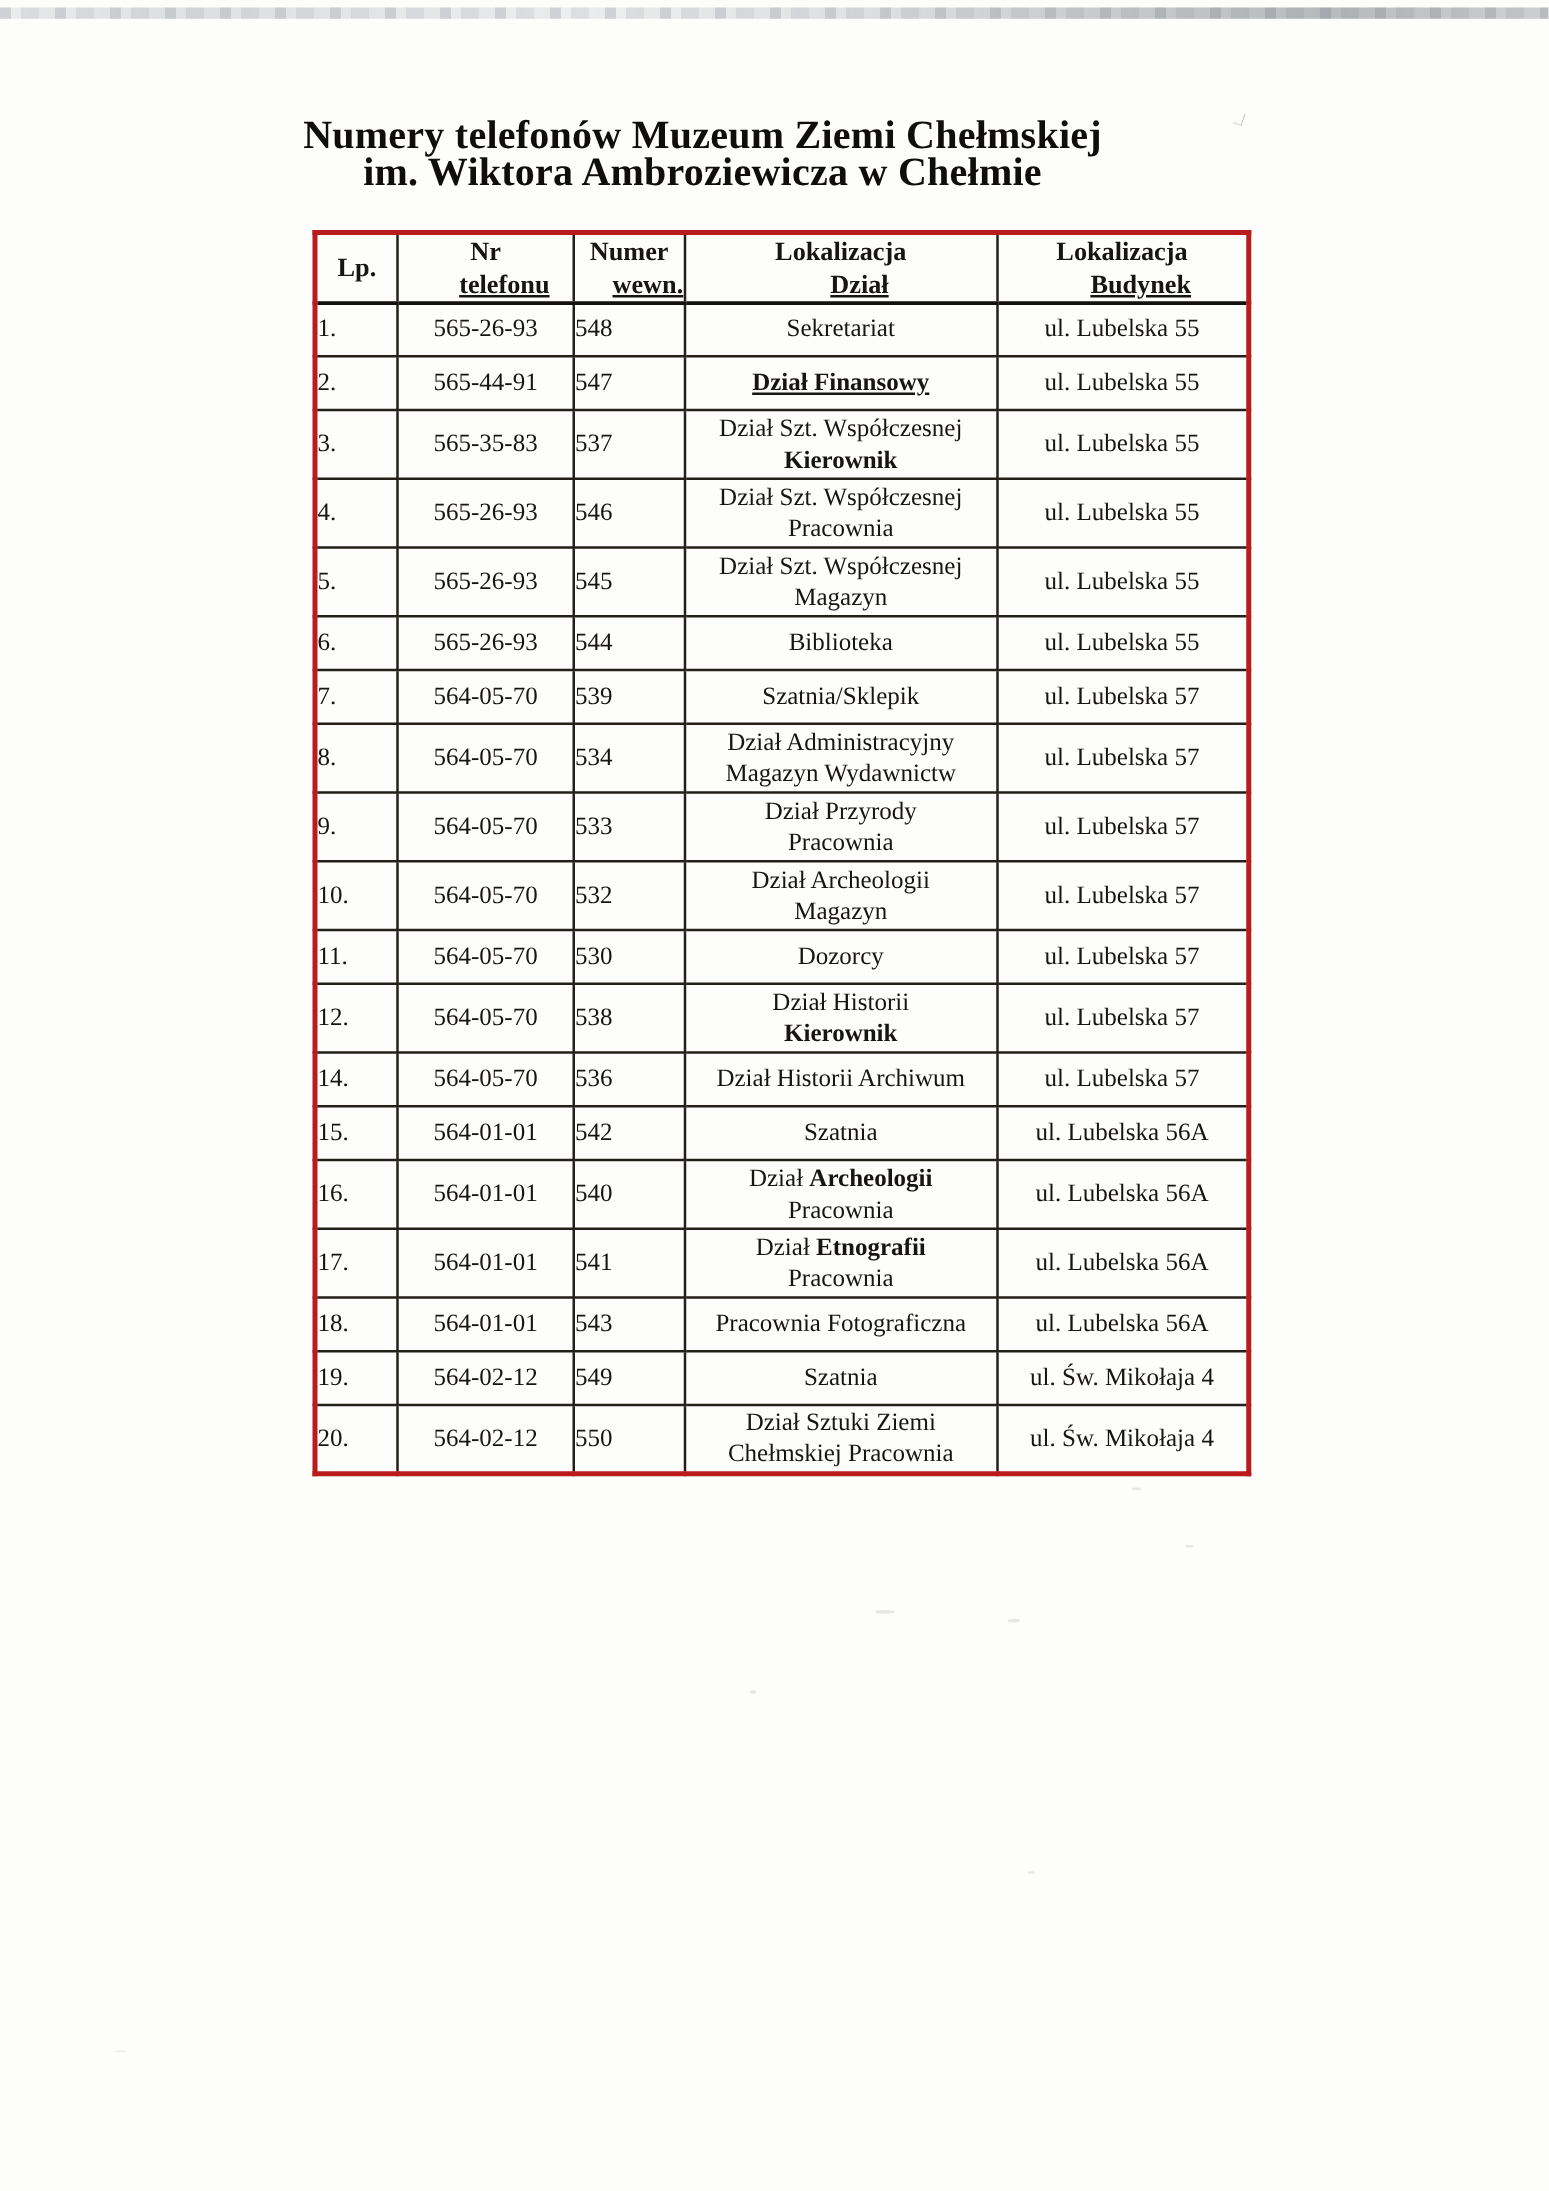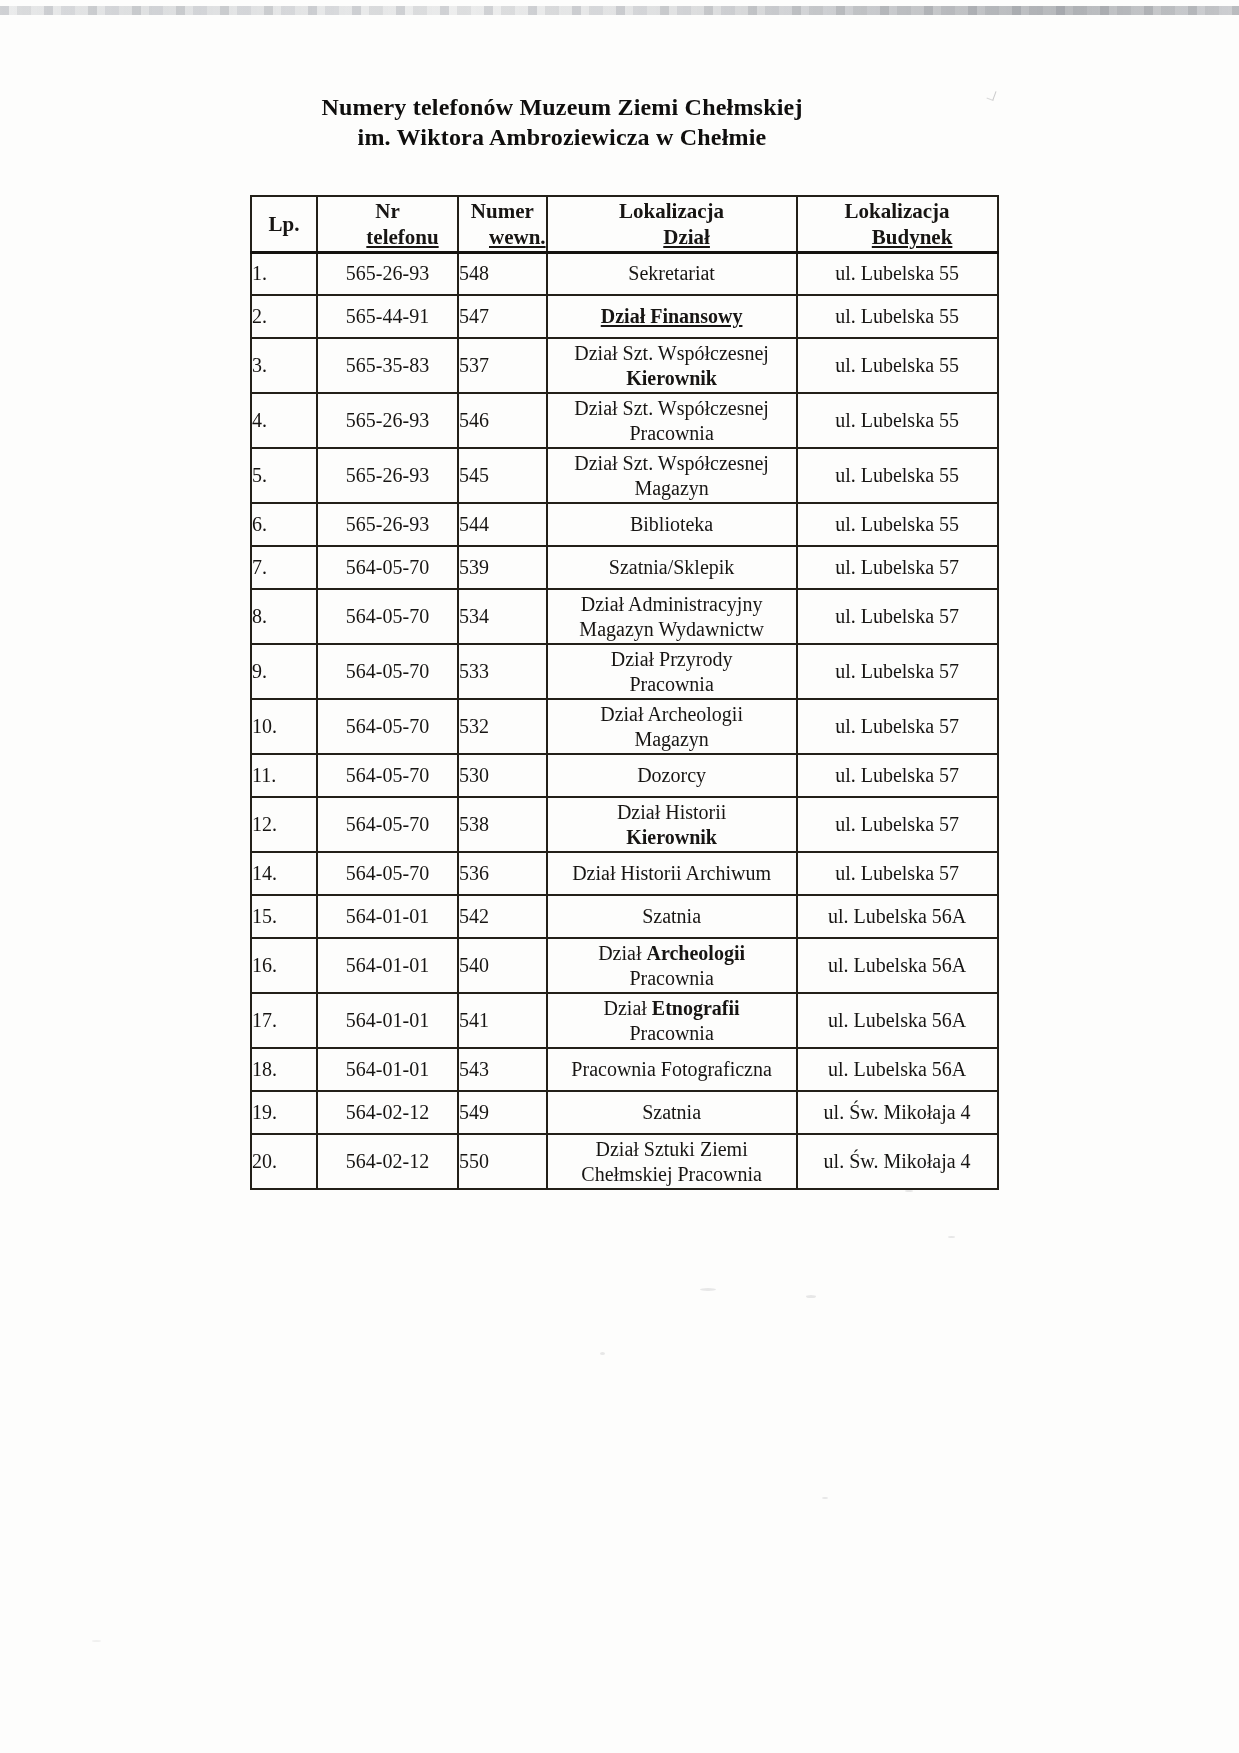--- a/index.html
+++ b/index.html
@@ -26,28 +26,28 @@
     filter:blur(0.4px);
   }
   .squiggle{
     position:absolute;left:988px;top:90px;width:6px;height:9px;
     border-right:1px solid rgba(110,110,115,0.35);
     border-bottom:1px solid rgba(110,110,115,0.25);
     transform:rotate(20deg);
   }
   .title{
     position:absolute;top:92px;left:0;width:1124px;
-    text-align:center;font-weight:bold;font-size:24px;line-height:30px;
+    text-align:center;font-weight:bold;font-size:32px;line-height:30px;
     color:#0f0e0d;letter-spacing:0.2px;
   }
   .phone-table{
-    position:absolute;top:195px;left:250px;
+    position:absolute;top:184px;left:250px;
     border-collapse:collapse;table-layout:fixed;
     font-size:20px;color:#171513;
-    border:1px solid #b91c1c;
+    border:4px solid #b91c1c;
   }
   .phone-table th,.phone-table td{border:2px solid #232019;padding:0;}
   .phone-table thead tr{height:56px;}
   .phone-table thead th{
     border-bottom:3px solid #14120f;
     font-size:21px;font-weight:bold;text-align:center;
     line-height:26px;vertical-align:middle;
   }
   .hl{display:block;}
   .hul{text-decoration:underline;text-decoration-thickness:2px;text-underline-offset:2px;padding-left:30px;}

